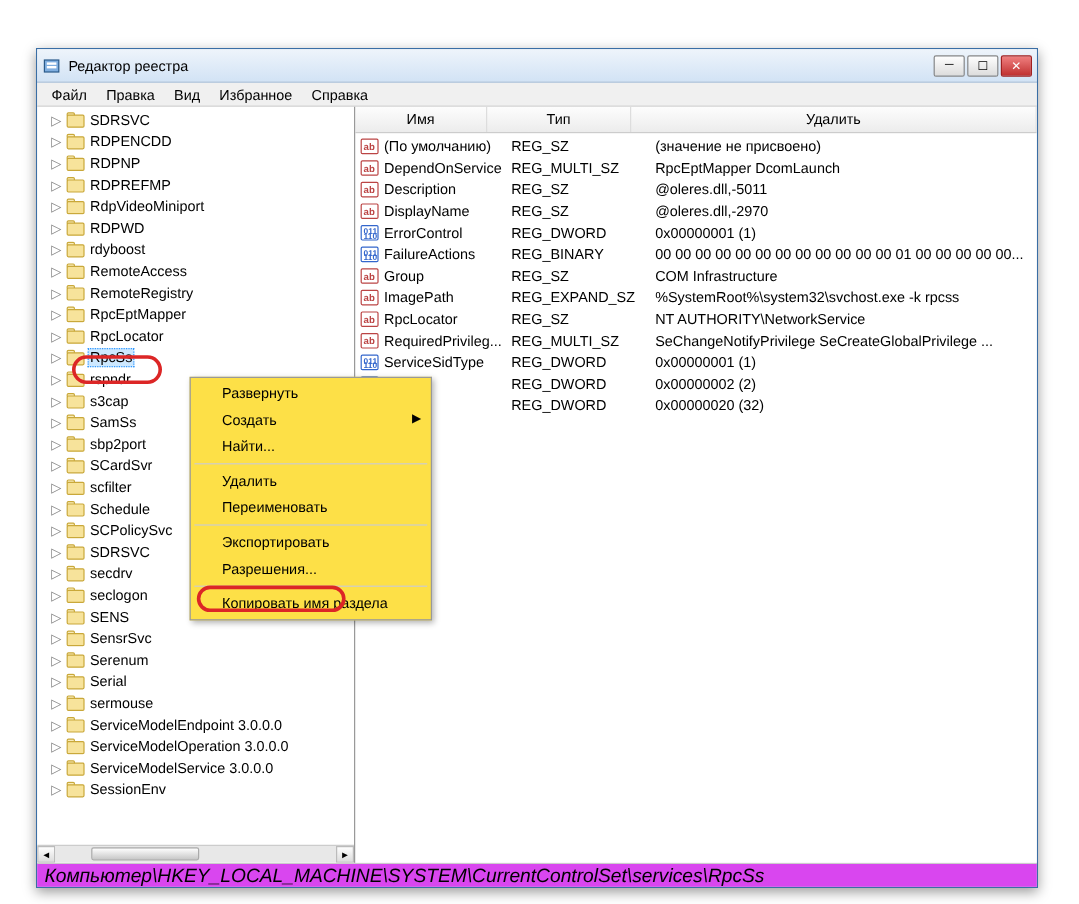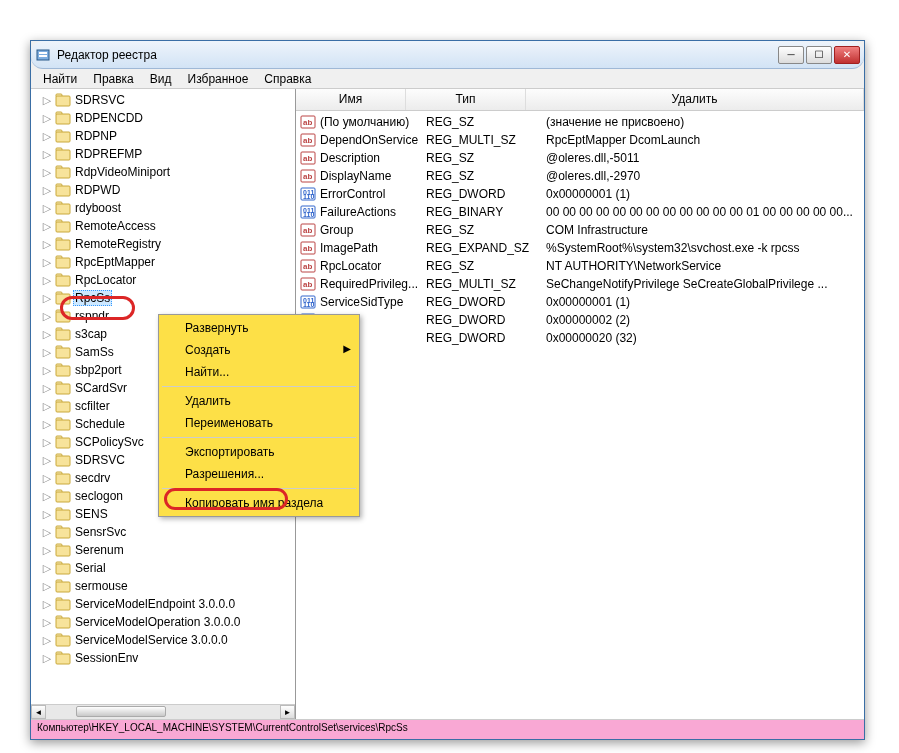--- a/index.html
+++ b/index.html
@@ -21,21 +21,20 @@
   background: #f0f0f0;
   box-shadow: 0 3px 10px rgba(0,0,0,0.4);
 }
 .titlebar {
   height: 28px;
   background: linear-gradient(to bottom, #eef4fb, #d2e3f5);
   border-bottom: 1px solid #9fb8d6;
   display: flex;
   align-items: center;
   padding: 0 4px;
-  border-radius: 12px;
 }
 .titlebar .app-icon {
   width: 16px; height: 16px;
   margin-right: 6px;
   display: inline-flex;
   align-items: center;
   justify-content: center;
 }
 .titlebar .title {
   flex: 1;
@@ -163,23 +162,24 @@
   margin: 0 4px;
 }
 .list-row .cell { overflow: hidden; white-space: nowrap; text-overflow: ellipsis; }
 .list-row .cell.name { width: 106px; }
 .list-row .cell.type { width: 120px; }
 .list-row .cell.value { flex: 1; }
 
 .statusbar {
   height: 20px;
   border-top: 1px solid #ccc;
-  background: #f9a8d4;
+  background: #d946ef;
   padding: 2px 6px;
-  font-size: 10px;
+  font-size: 16px;
+  font-style: italic;
 }
 
 .context-menu {
   position: absolute;
   left: 158px;
   top: 314px;
   width: 202px;
   background: #fde047;
   border: 1px solid #999;
   box-shadow: 2px 2px 5px rgba(0,0,0,0.3);
@@ -247,21 +247,21 @@
     </span>
     <span class="title">Редактор реестра</span>
     <div class="win-controls">
       <div class="win-btn">─</div>
       <div class="win-btn">☐</div>
       <div class="win-btn close">✕</div>
     </div>
   </div>
 
   <div class="menubar">
-    <span class="menu-item">Найти</span>
+    <span class="menu-item">Файл</span>
     <span class="menu-item">Правка</span>
     <span class="menu-item">Вид</span>
     <span class="menu-item">Избранное</span>
     <span class="menu-item">Справка</span>
   </div>
 
   <div class="content">
     <div class="tree-pane">
       <div class="tree-scroll">
         <div class="tree" id="tree">

